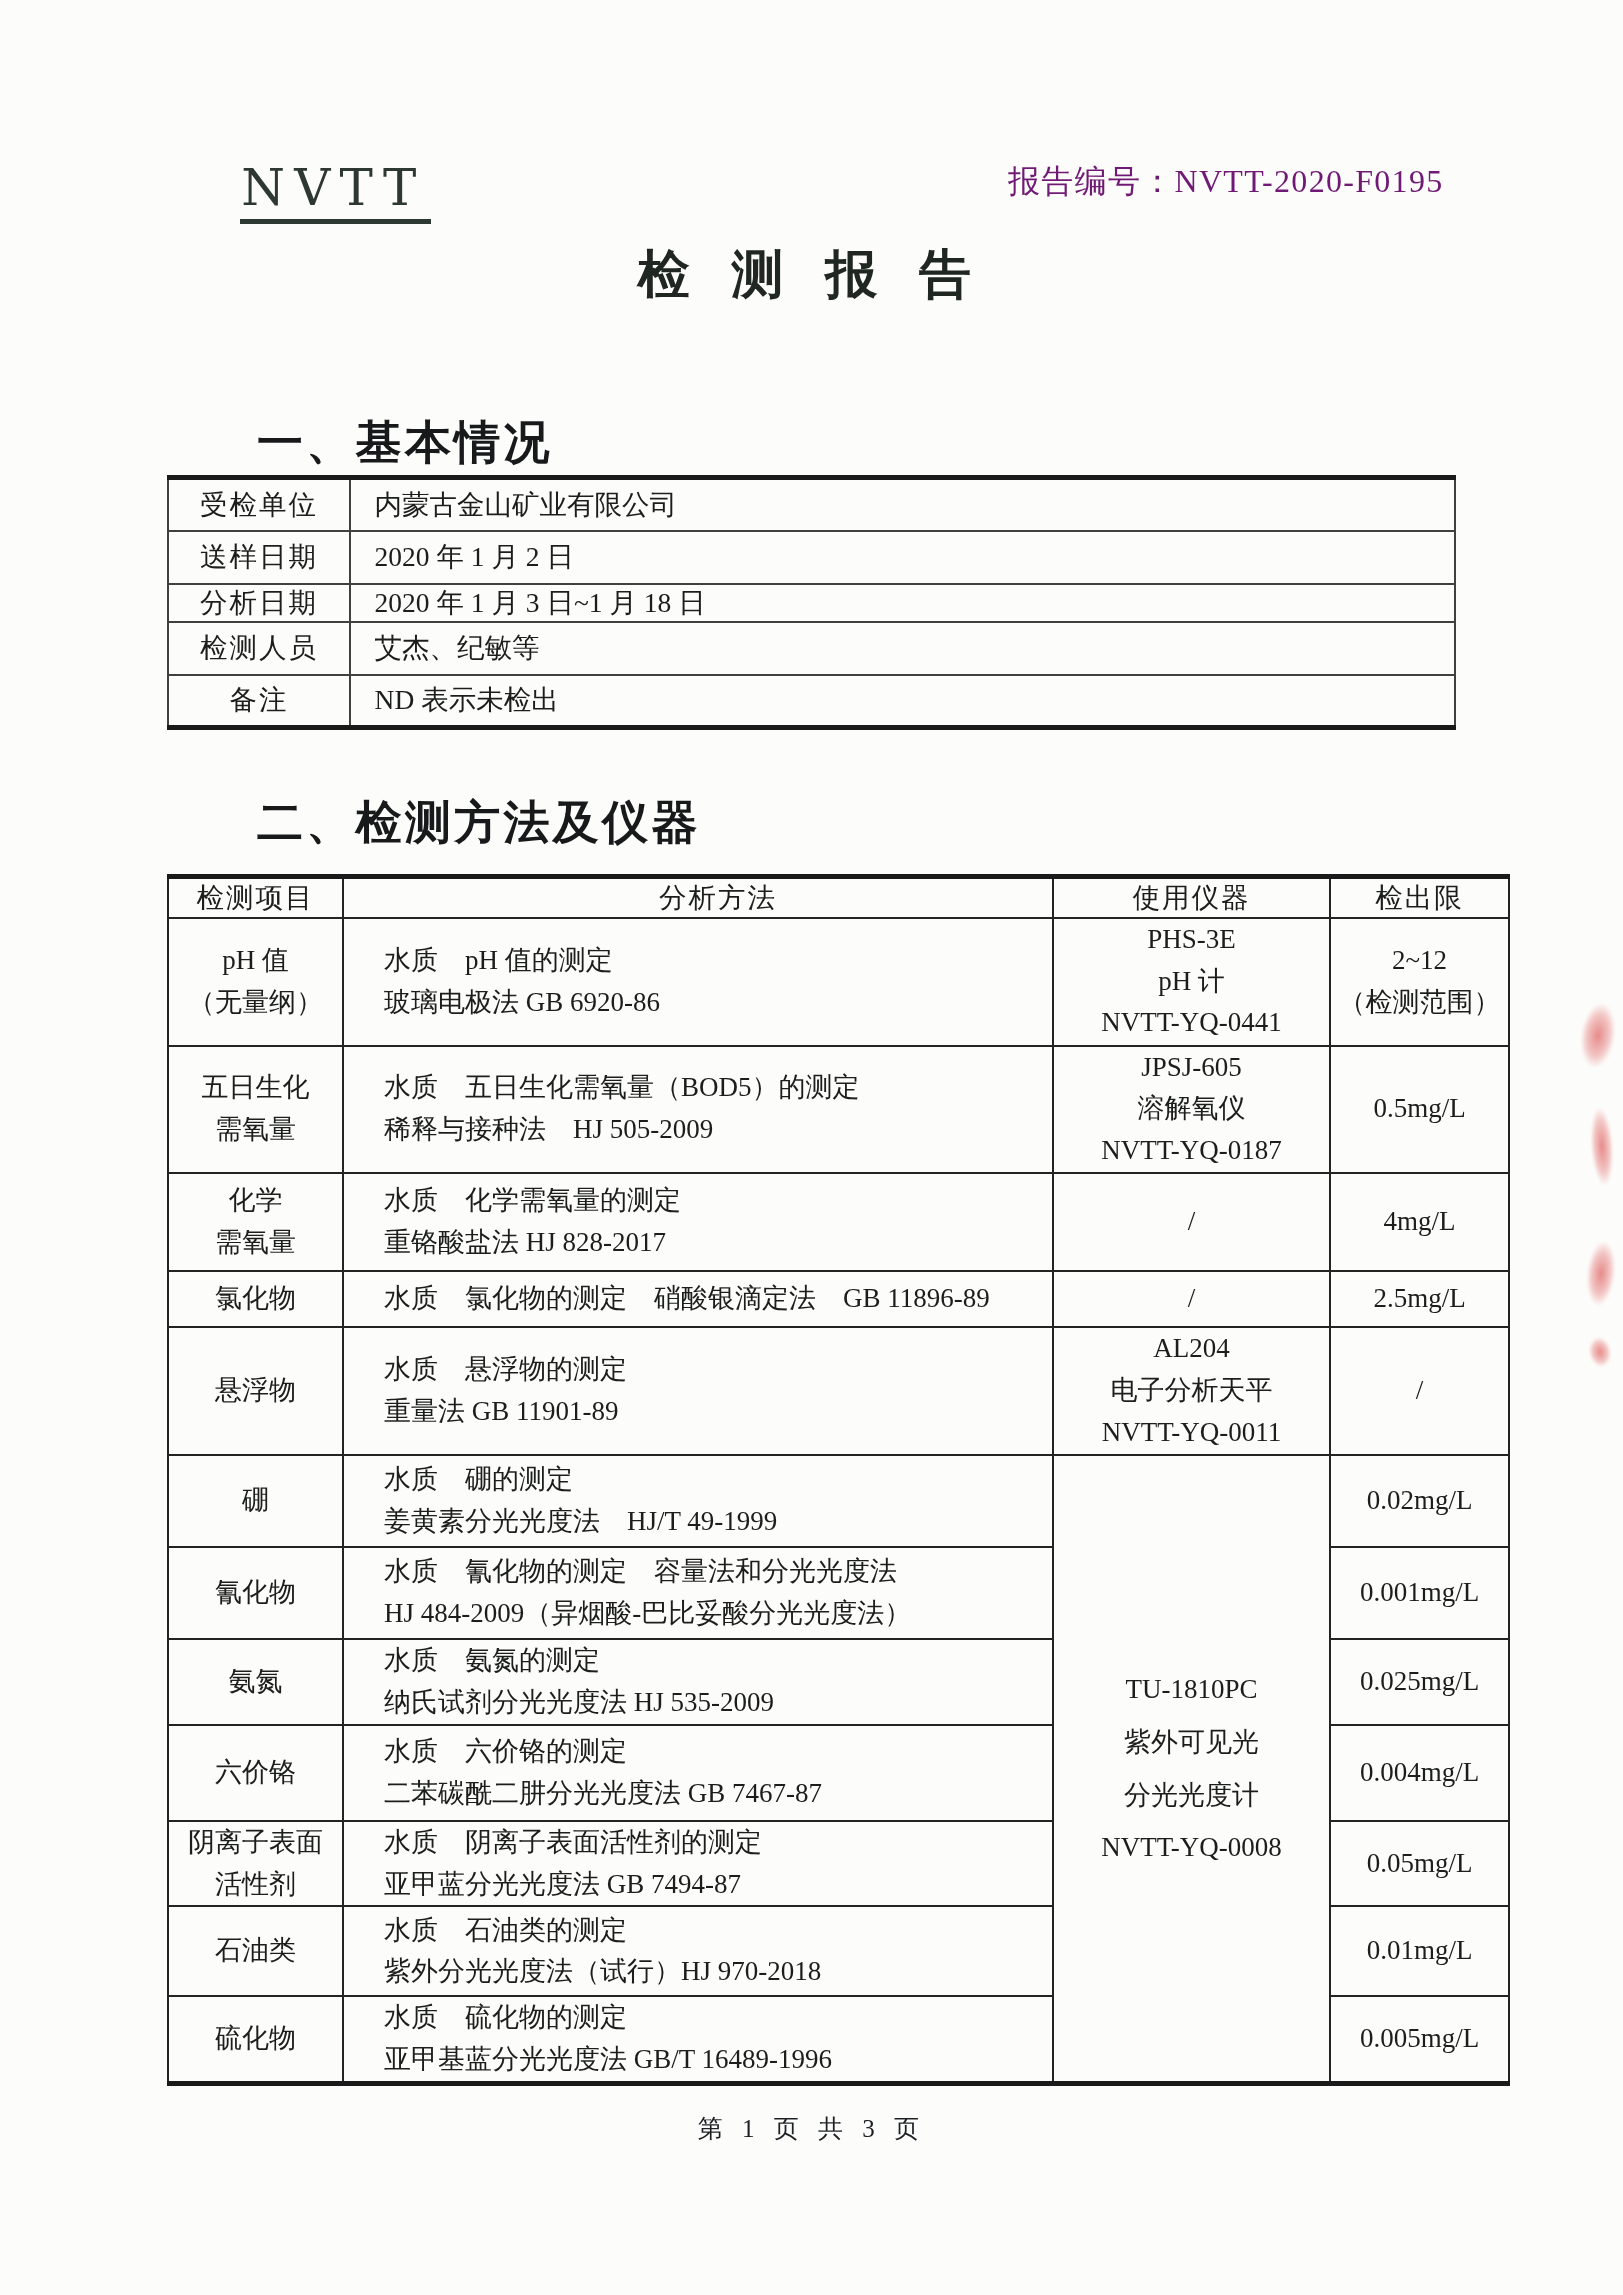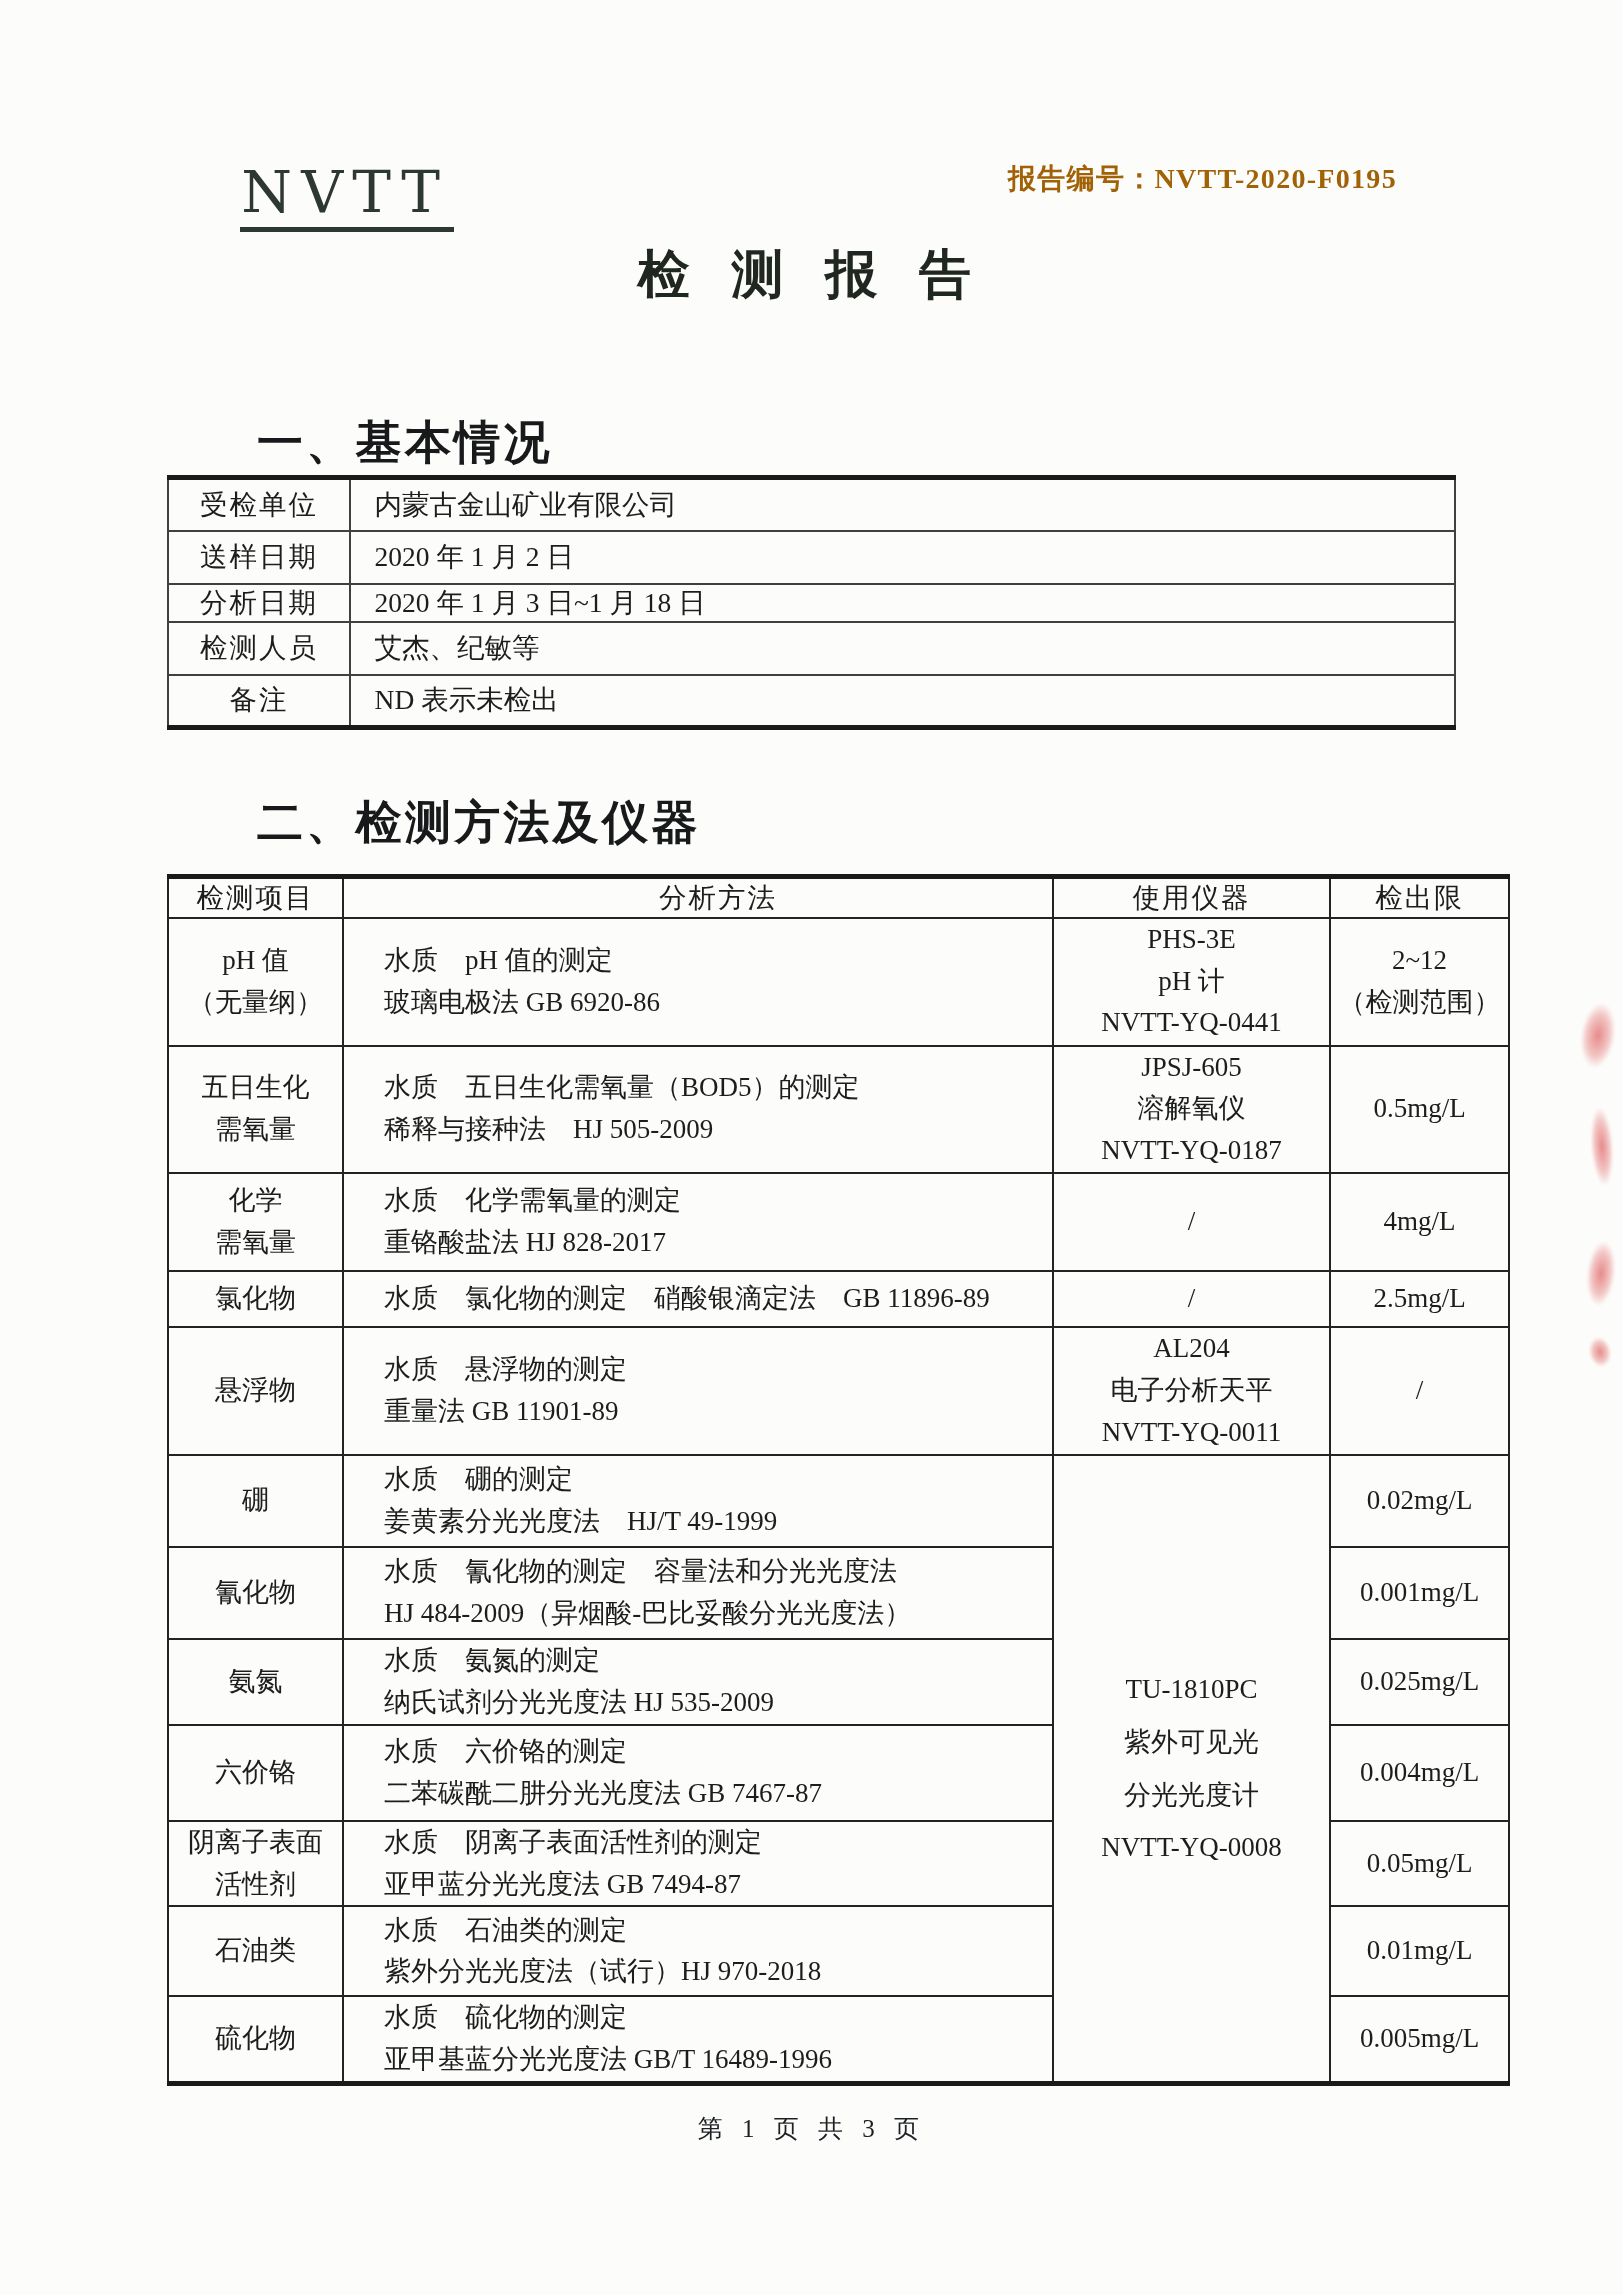--- a/index.html
+++ b/index.html
@@ -5,27 +5,26 @@
   html,body{margin:0;padding:0;background:#e8e8e8;}
   .page{
     position:relative; width:1623px; height:2295px; margin:0 auto;
     background:#fcfcfa; color:#1e211e; overflow:hidden;
     font-family:"Liberation Serif","DejaVu Serif",serif;
   }
   
   .logo{
     position:absolute; left:240px; top:161px;
     font-family:"DejaVu Serif","Liberation Serif",serif;
-    font-size:58px; letter-spacing:9.2px; color:#2e3833;
+    font-size:50px; letter-spacing:9.2px; color:#2e3833;
     border-bottom:5.2px solid #2e3833; padding:0 5.2px 2.6px 1.3px; line-height:1.1;
   }
   .report-no{
-    position:absolute; left:1008px; top:160px; font-size:28px; letter-spacing:1.3px; color:#a16207;
+    position:absolute; left:1008px; top:160px; font-size:32px; letter-spacing:1.3px; color:#701a75;
     white-space:nowrap;
-    font-weight:bold;
   }
   .doc-title{
     position:absolute; left:0; top:240px; width:100%; text-align:center;
     font-size:52px; font-weight:700; letter-spacing:14.4px; color:#202721;
   }
   .sec-heading{
     position:absolute; font-size:46px; font-weight:700; letter-spacing:3.3px; color:#17191a;
     white-space:nowrap;
   }
   .sec1{ left:257px; top:412px; }

